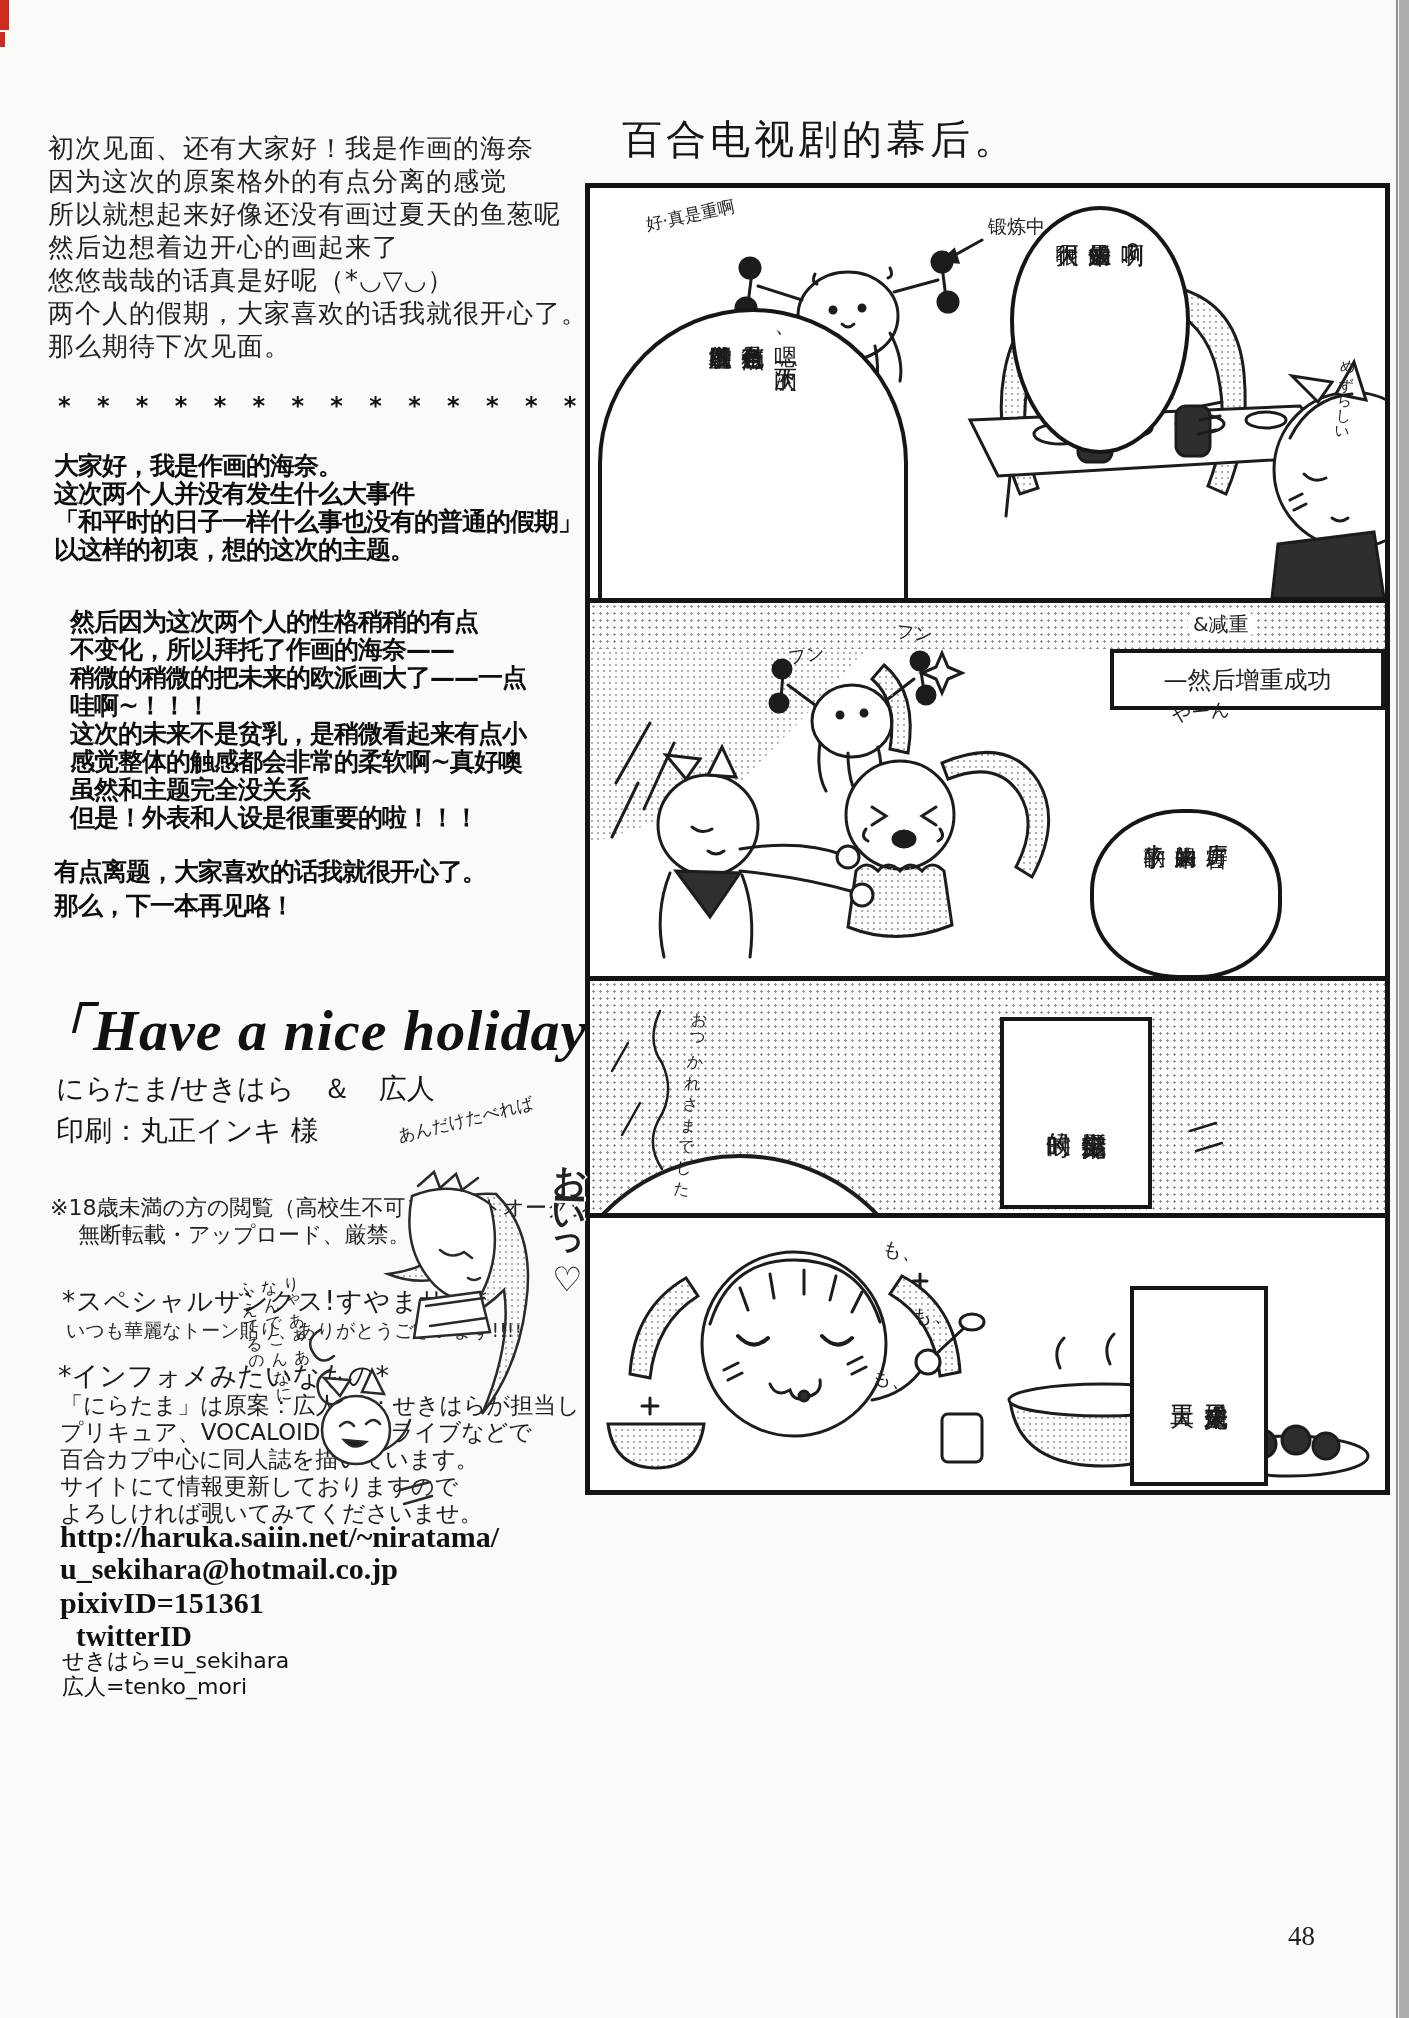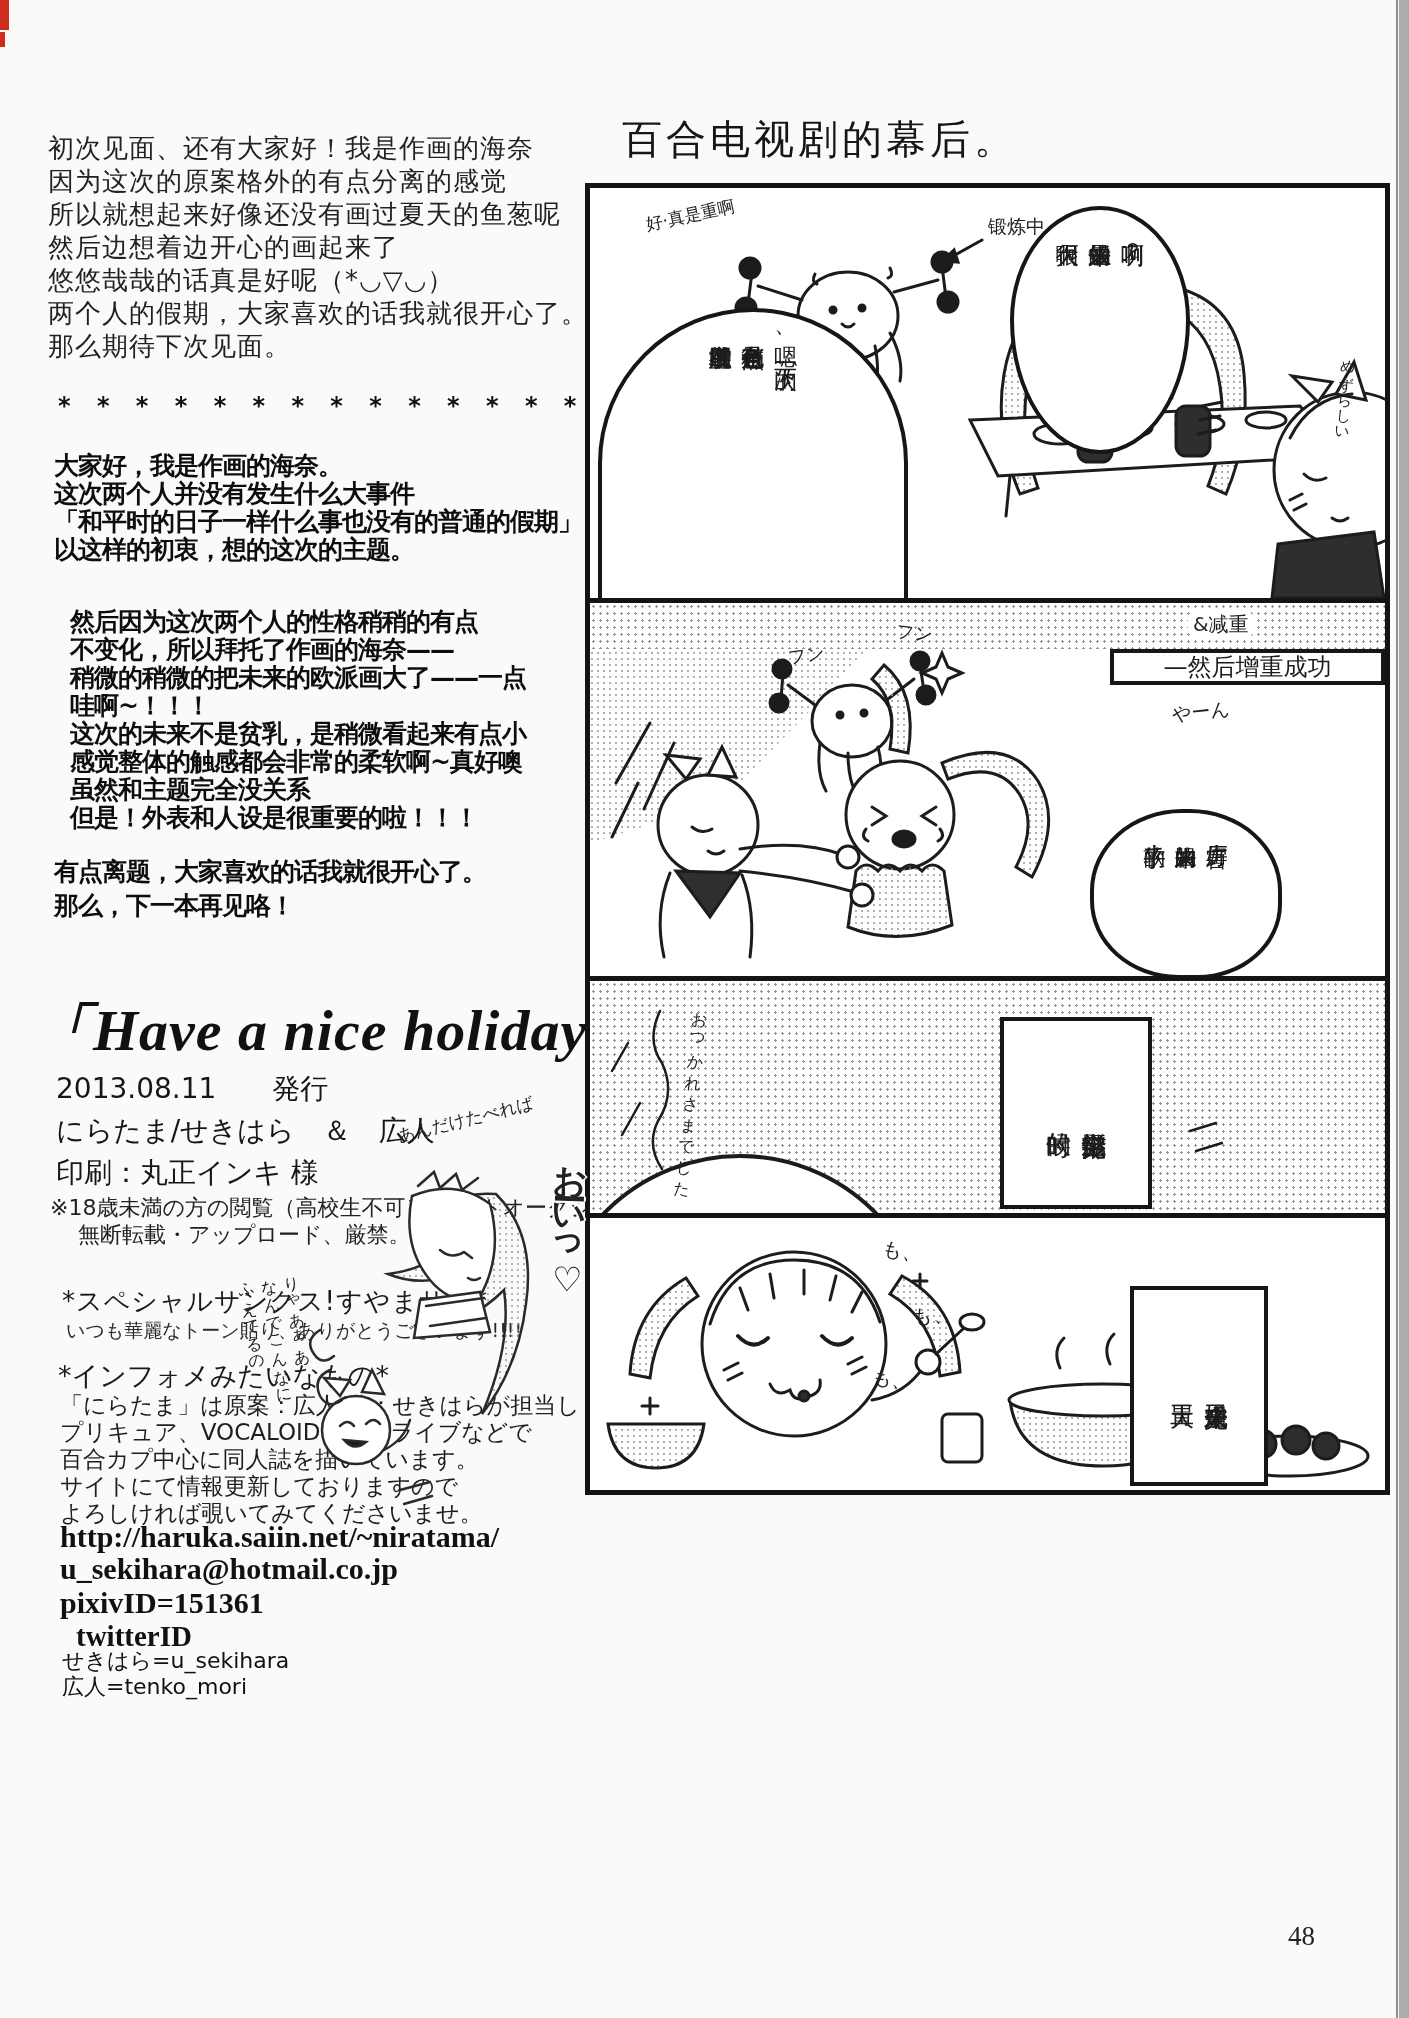--- a/index.html
+++ b/index.html
@@ -81,21 +81,20 @@
     </div>
 
   <div class="boldblock" style="left:54px;top:855px;width:620px;line-height:34px;">
       <div class="line">有点离题，大家喜欢的话我就很开心了。</div>
       <div class="line">那么，下一本再见咯！</div>
     </div>
 
   <div class="book-title" style="left:34px;top:992px;">「Have a nice holiday」</div>
 
   <div class="pubblock" style="left:56px;top:1068px;">
-      <div class="line">2013.08.11　　発行</div>
       <div class="line">にらたま/せきはら　＆　広人</div>
       <div class="line">印刷：丸正インキ 様</div>
     </div>
 
   <div class="warnblock" style="left:50px;top:1194px;">
       <div class="line">※18歳未満の方の閲覧（高校生不可）/ネットオークション/</div>
       <div class="line">無断転載・アップロード、厳禁。</div>
     </div>
 
   <div class="thanks-title" style="left:62px;top:1284px;">*スペシャルサンクス!すやまサマ*</div>
@@ -251,21 +250,21 @@
         <path d="M282 204 l14 9 l-14 9 M346 204 l-14 9 l14 9"></path>
         <ellipse cx="314" cy="236" rx="11" ry="8" fill="#1c1c1c"></ellipse>
         <path d="M276 226 q-6 8 2 12 M350 226 q6 8 -2 12"></path>
         <path d="M266 268 q10 -12 22 0 q10 -12 22 0 q10 -12 22 0 q10 -12 22 0 l8 54 q-54 22 -104 2 z" fill="url(#d2)"></path>
         <path d="M150 246 q60 -10 104 6 M150 268 q64 6 118 22"></path>
         <circle cx="258" cy="254" r="11" fill="#fff"></circle>
           <circle cx="272" cy="292" r="11" fill="#fff"></circle>
       </g>
     </svg>
     <div class="sfx chip" style="left:598px;top:8px;font-size:20px;">&amp;减重</div>
-    <div class="caption-box" style="left:520px;top:46px;width:275px;height:36px;font-size:24px;">
+    <div class="caption-box" style="left:520px;top:46px;width:275px;height:61px;font-size:24px;">
       <span>—然后增重成功</span>
     </div>
     <div class="sfx" style="left:198px;top:40px;font-size:18px;transform:rotate(-8deg);">フン</div>
     <div class="sfx" style="left:306px;top:18px;font-size:18px;transform:rotate(7deg);">フン</div>
     <div class="sfx" style="left:582px;top:96px;font-size:19px;transform:rotate(-6deg);">やーん</div>
     <div class="bubble" style="left:500px;top:206px;width:192px;height:170px;border-radius:48% 48% 44% 46%;">
       <div class="vtext" style="font-size:22px;">
           <div class="line">好厉害！</div>
           <div class="line">未来姐的胸</div>
           <div class="line">软乎乎的！</div>

